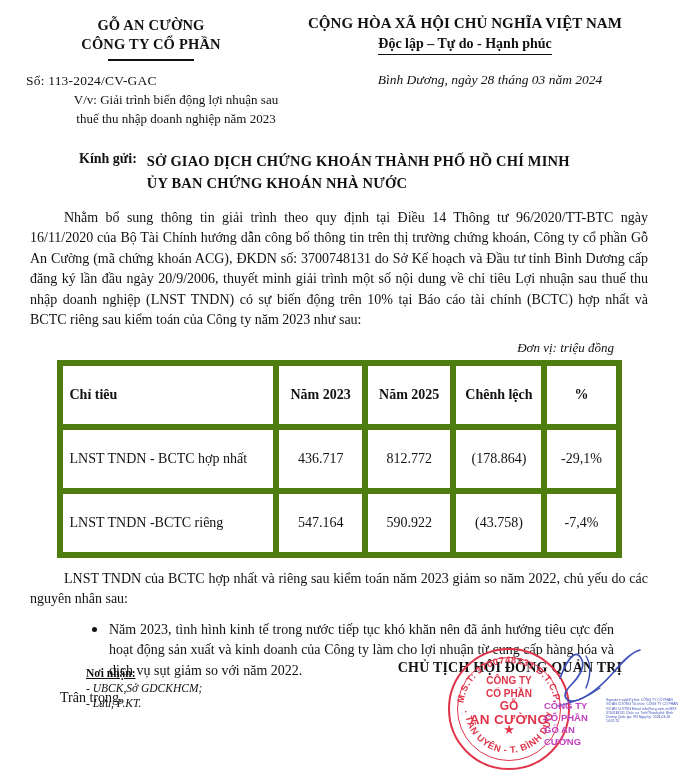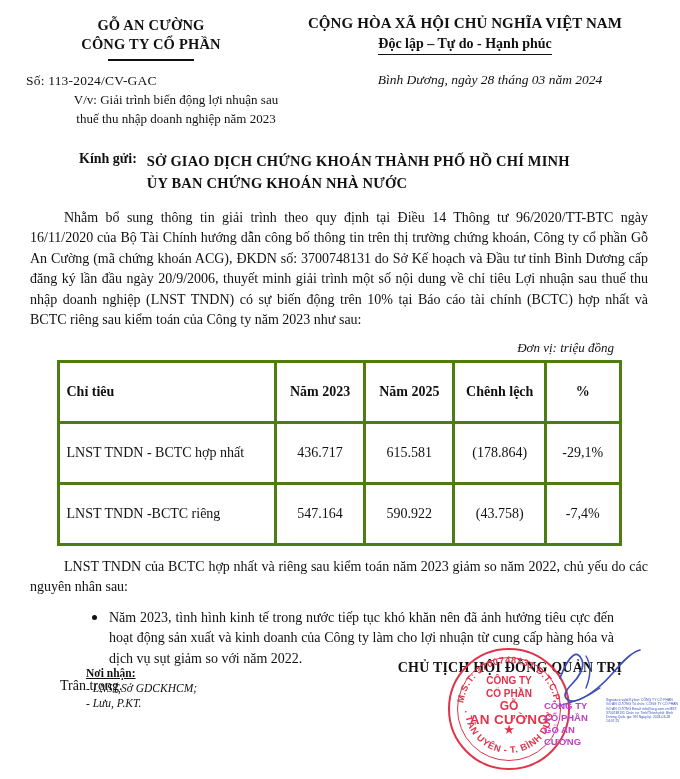--- a/index.html
+++ b/index.html
@@ -36,21 +36,21 @@
   .kg-lines{font-weight:bold;font-size:14.5px;line-height:22px;padding-left:10px;letter-spacing:.2px;}
 
   
   .body{padding:0 32px 0 30px;}
   p.para{font-size:14px;line-height:20.5px;text-align:justify;margin:14px 0 0 0;text-indent:34px;}
   p.para.tight{margin-top:11px;}
   .unit{font-style:italic;font-size:13px;text-align:right;margin:9px 34px 4px 0;}
 
   
   table.data{border-collapse:collapse;margin:0 auto;width:565px;}
-  table.data td,table.data th{border:3px solid #4d7c0f;font-size:14px;padding:18px 5px;height:22px;}
+  table.data td,table.data th{border:6px solid #4d7c0f;font-size:14px;padding:18px 5px;height:22px;}
   table.data th{font-weight:bold;text-align:center;}
   table.data th.c1{text-align:left;padding-left:7px;}
   table.data td.c1{text-align:left;padding-left:7px;white-space:nowrap;}
   table.data td.num{text-align:center;}
   col.w1{width:218px;} col.w2{width:90px;} col.w3{width:90px;} col.w4{width:92px;} col.w5{width:75px;}
 
   .note{font-style:italic;font-size:13.5px;line-height:20px;text-align:justify;
         margin:7px 34px 0 30px;text-indent:30px;}
 
   ul.reasons{margin:10px 0 0 0;padding:0 34px 0 62px;list-style:none;}
@@ -145,21 +145,21 @@
           <th>Năm 2023</th>
           <th>Năm 2025</th>
           <th>Chênh lệch</th>
           <th>%</th>
         </tr>
       </thead>
       <tbody>
         <tr>
           <td class="c1">LNST TNDN - BCTC hợp nhất</td>
           <td class="num">436.717</td>
-          <td class="num">615.581</td>
+          <td class="num">812.772</td>
           <td class="num">(178.864)</td>
           <td class="num">-29,1%</td>
         </tr>
         <tr>
           <td class="c1">LNST TNDN -BCTC riêng</td>
           <td class="num">547.164</td>
           <td class="num">590.922</td>
           <td class="num">(43.758)</td>
           <td class="num">-7,4%</td>
         </tr>
@@ -175,21 +175,21 @@
         <span>Năm 2023, tình hình kinh tế trong nước tiếp tục khó khăn nên đã ảnh hưởng tiêu cực đến hoạt động sản xuất và kinh doanh của Công ty làm cho lợi nhuận từ cung cấp hàng hóa và dịch vụ sụt giảm so với năm 2022.</span>
       </li>
     </ul>
 
     <div class="closing">Trân trọng.</div>
   </div>
 
   <div class="footer">
     <div class="recipients">
       <div class="rtitle">Nơi nhận:</div>
-      <div class="ritem">- LNST,Sở GDCKHCM;</div>
+      <div class="ritem">- UBCK,Sở GDCKHCM;</div>
       <div class="ritem">- Lưu, P.KT.</div>
     </div>
 
     <div class="signblock">
       <div class="sign-title">CHỦ TỊCH HỘI ĐỒNG QUẢN TRỊ</div>
     </div>
   </div>
 
   <div class="seal">
     <div class="ring"></div>

